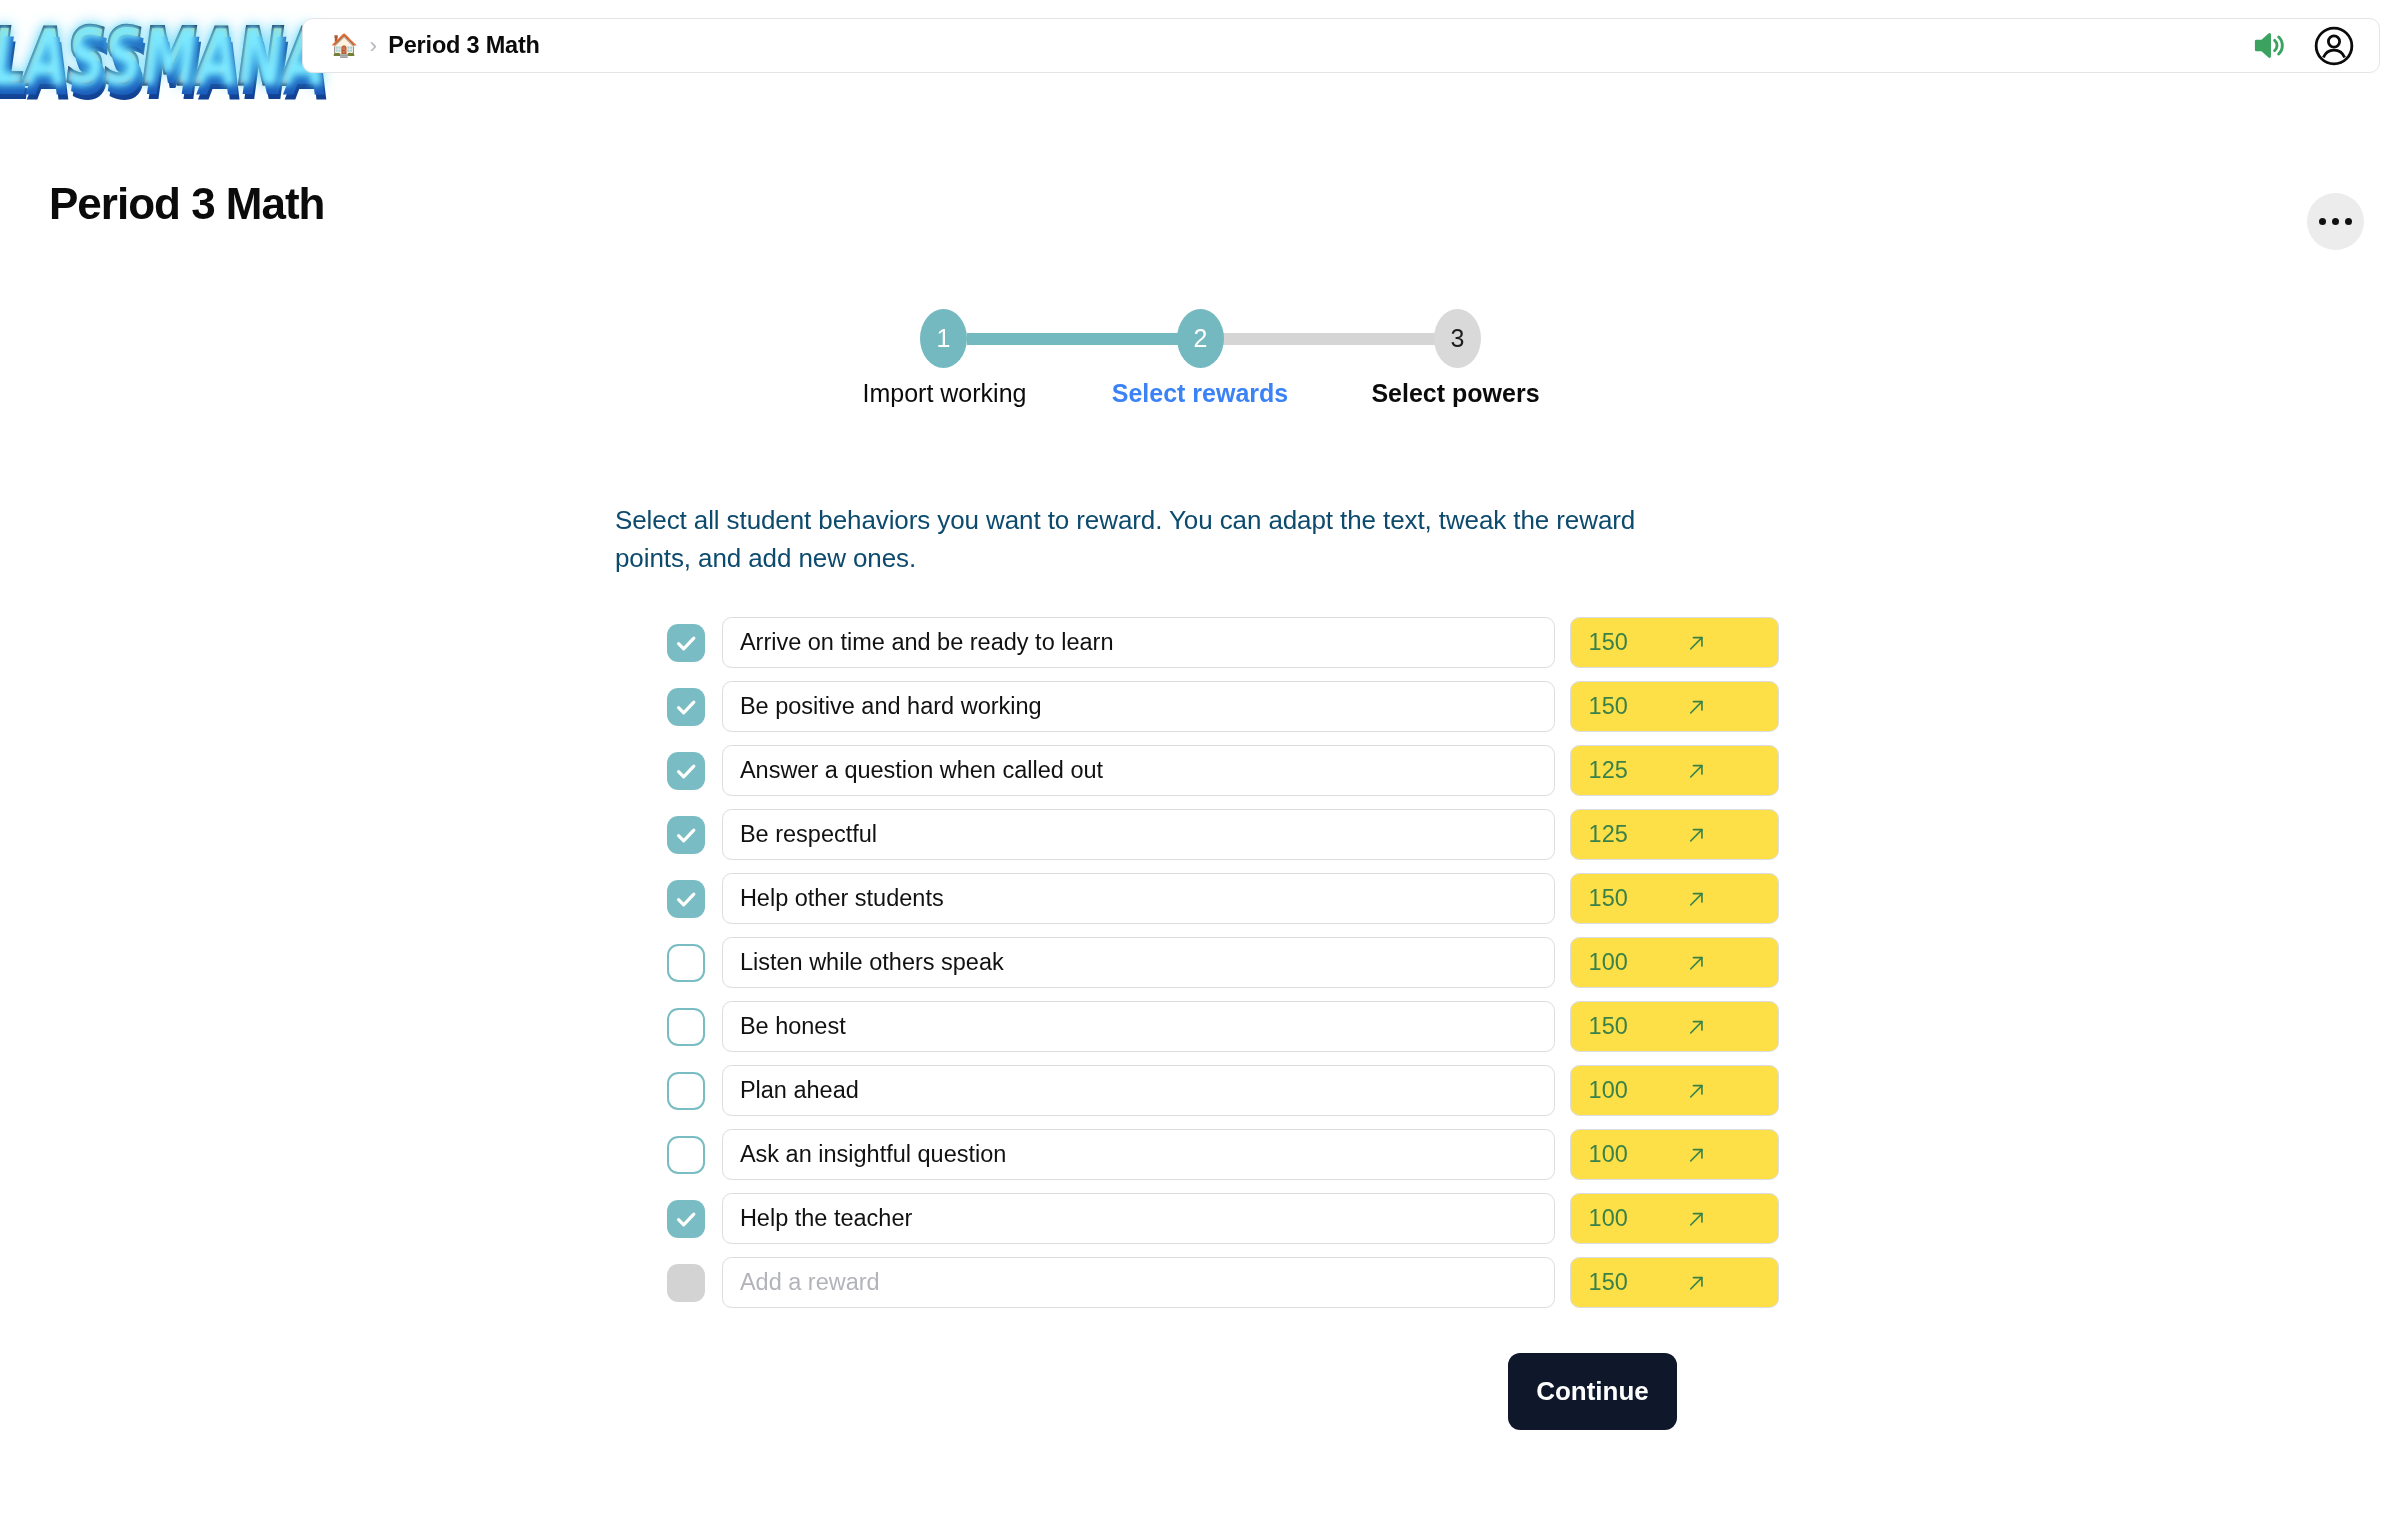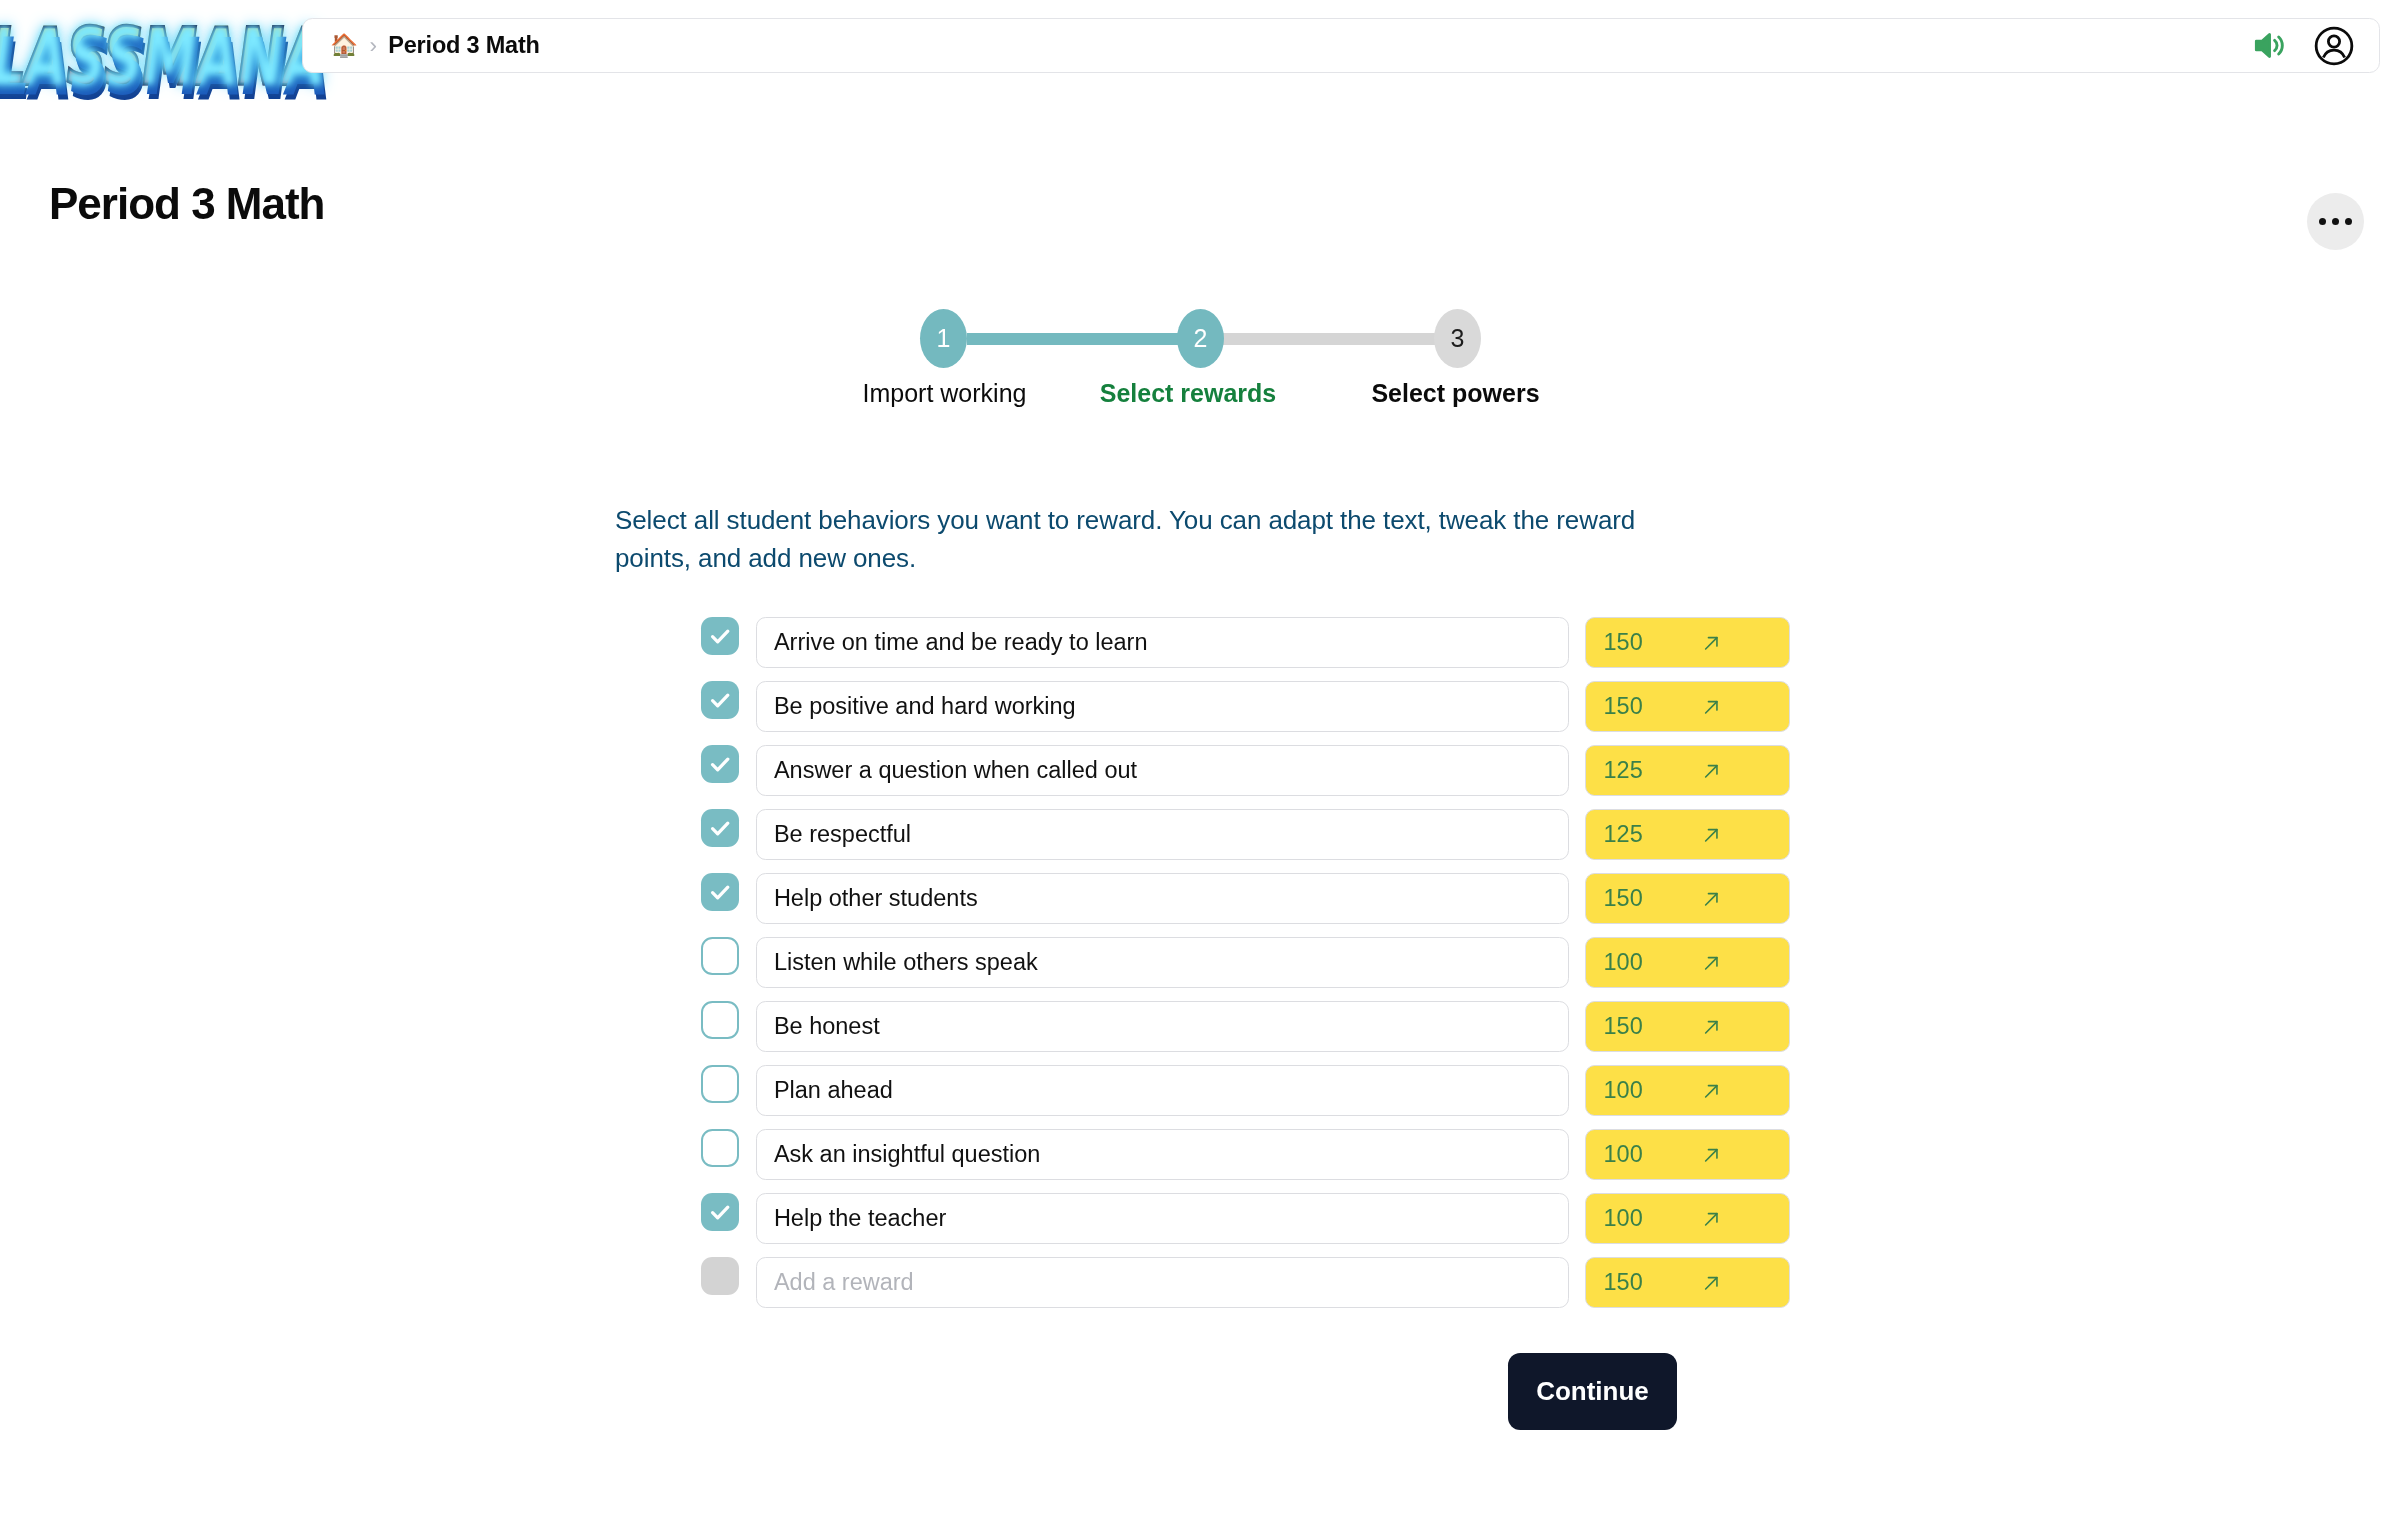--- a/index.html
+++ b/index.html
@@ -162,21 +162,21 @@
   .step.s3 { left: 514px; background: #d9d9d9; color: #1d1d1d; }
 
   .step-label {
     position: absolute;
     top: 70px;
     font-size: 25px;
     white-space: nowrap;
     text-align: center;
   }
   .step-label.l1 { left: -80px; width: 209px; color: #0b0b0b; font-weight: 400; }
-  .step-label.l2 { left: 159px; width: 218px; color: #15803d; font-weight: bold; }
+  .step-label.l2 { left: 171px; width: 218px; color: #3b82f6; font-weight: bold; }
   .step-label.l3 { left: 418px; width: 235px; color: #0b0b0b; font-weight: 700; }
 
   
   .panel {
     position: absolute;
     left: 615px;
     top: 501px;
     width: 1175px;
   }
   .instructions {
@@ -185,22 +185,22 @@
     color: #0c4a6e;
     width: 1088px;
     margin-bottom: 40px;
     letter-spacing: -0.1px;
   }
 
   .rewards { margin-left: 52px; }
 
   .reward-row {
     display: flex;
+    align-items: center;
     margin-bottom: 13px;
-    margin-left: 34px;
   }
 
   .checkbox {
     width: 38px; height: 38px;
     border-radius: 11.3px;
     flex: 0 0 auto;
     display: flex;
     align-items: center;
     justify-content: center;
     cursor: pointer;

